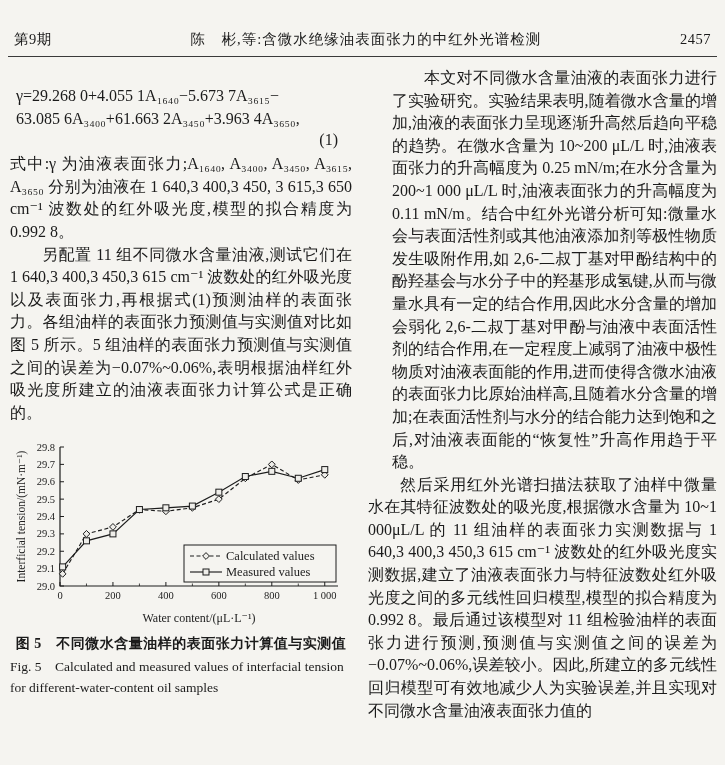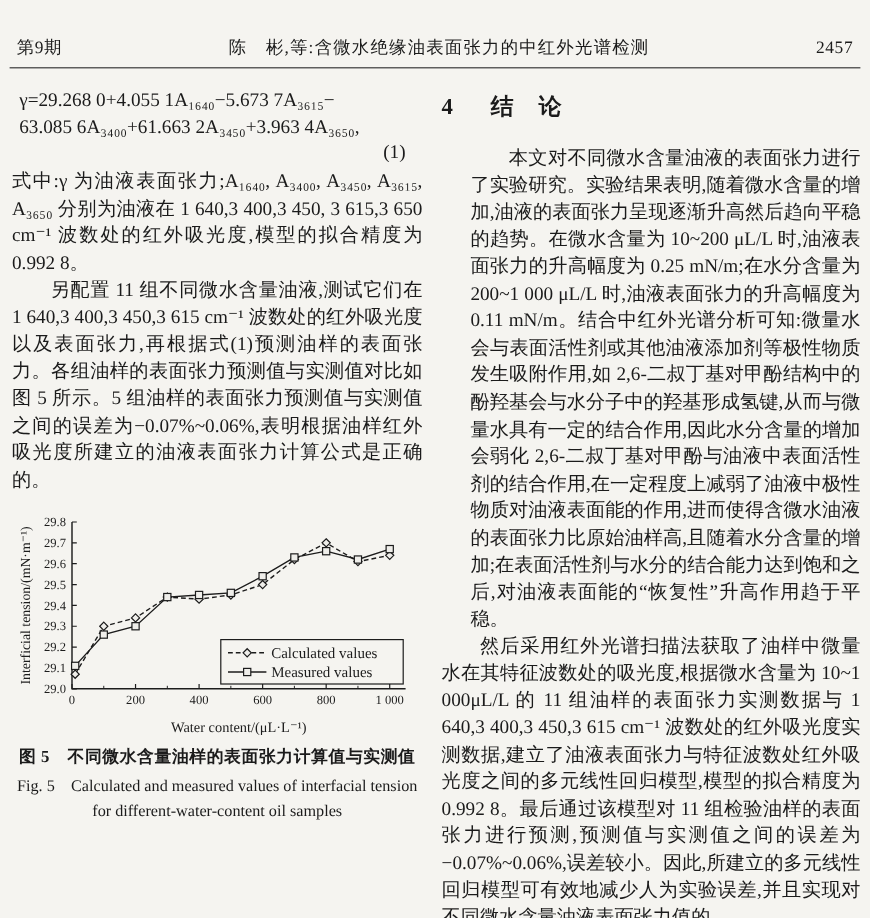--- a/index.html
+++ b/index.html
@@ -14,27 +14,27 @@
     padding:30px 14px 0 14px;font-size:14.5px;letter-spacing:.5px;
   }
   .header .jtitle{letter-spacing:1px;text-align:right;}
   .rule{border:none;border-top:1.5px solid #3a3a3a;margin:7px 8px 10px 8px;}
   .columns{display:flex;gap:16px;padding:0 8px 0 10px;}
   .col{font-size:16px;line-height:22.6px;text-align:justify;}
   .col-left{flex:0 0 342px;width:342px;}
   .col-right{flex:1;min-width:0;}
   p{margin:0;}
   p.indent{text-indent:2em;}
-  .equation{margin:6px 0 3px 6px;font-size:16px;}
+  .equation{margin:18px 0 3px 6px;font-size:16px;}
   .eq-line2{margin-left:0;}
   .eq-number{text-align:right;padding-right:14px;line-height:20px;}
   .figure{margin-top:14px;text-align:center;}
   .figure svg{display:block;margin:0 auto;}
   .cap-cn{font-weight:bold;font-size:14px;text-align:center;margin-top:5px;letter-spacing:.5px;}
-  .cap-en{font-size:13.5px;text-align:center;line-height:21px;}
+  .cap-en{font-size:13.5px;text-align:left;line-height:21px;}
   .section-head{
     font-size:19px;font-weight:bold;margin:12px 0 20px 0;letter-spacing:1px;
   }
   .section-head .num{margin-right:1.6em;}
   .col-right p.body1{margin-bottom:0;margin-left:24px;}
 </style>
 </head>
 <body>
 
 <div class="page">
@@ -131,21 +131,18 @@
             <rect x="189" y="131" width="6" height="6" fill="#efeeea" stroke="#1c1c1c" stroke-width="1"></rect>
             <text x="212" y="138" fill="#1c1c1c" font-size="12.5" font-family="&quot;Liberation Serif&quot;,&quot;DejaVu Serif&quot;,serif">Measured values</text>
           </svg>
         <div class="cap-cn">图 5　不同微水含量油样的表面张力计算值与实测值</div>
         <div class="cap-en">Fig. 5　Calculated and measured values of interfacial tension</div>
         <div class="cap-en">for different-water-content oil samples</div>
       </div>
     </div>
 
     <div class="col col-right">
-      <div class="section-head">
-        <span class="num">4</span><span>结　论</span>
-      </div>
       <p class="indent body1">本文对不同微水含量油液的表面张力进行了实验研究。实验结果表明,随着微水含量的增加,油液的表面张力呈现逐渐升高然后趋向平稳的趋势。在微水含量为 10~200 μL/L 时,油液表面张力的升高幅度为 0.25 mN/m;在水分含量为 200~1 000 μL/L 时,油液表面张力的升高幅度为 0.11 mN/m。结合中红外光谱分析可知:微量水会与表面活性剂或其他油液添加剂等极性物质发生吸附作用,如 2,6-二叔丁基对甲酚结构中的酚羟基会与水分子中的羟基形成氢键,从而与微量水具有一定的结合作用,因此水分含量的增加会弱化 2,6-二叔丁基对甲酚与油液中表面活性剂的结合作用,在一定程度上减弱了油液中极性物质对油液表面能的作用,进而使得含微水油液的表面张力比原始油样高,且随着水分含量的增加;在表面活性剂与水分的结合能力达到饱和之后,对油液表面能的“恢复性”升高作用趋于平稳。</p>
       <p class="indent">然后采用红外光谱扫描法获取了油样中微量水在其特征波数处的吸光度,根据微水含量为 10~1 000μL/L 的 11 组油样的表面张力实测数据与 1 640,3 400,3 450,3 615 cm⁻¹ 波数处的红外吸光度实测数据,建立了油液表面张力与特征波数处红外吸光度之间的多元线性回归模型,模型的拟合精度为 0.992 8。最后通过该模型对 11 组检验油样的表面张力进行预测,预测值与实测值之间的误差为−0.07%~0.06%,误差较小。因此,所建立的多元线性回归模型可有效地减少人为实验误差,并且实现对不同微水含量油液表面张力值的</p>
     </div>
 
   </div>
 </div>
 
 </body></html>

